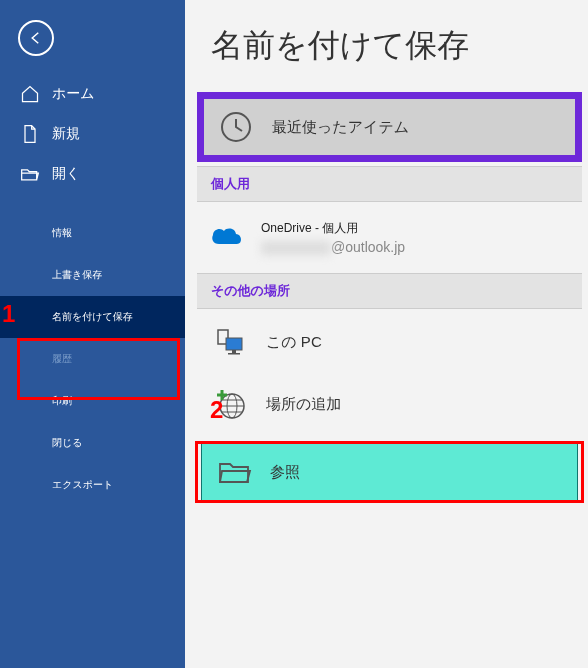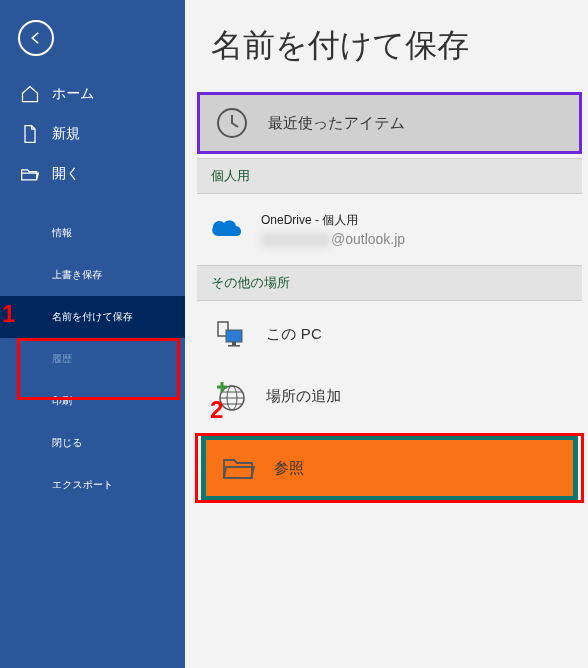--- a/index.html
+++ b/index.html
@@ -21,26 +21,26 @@
   
   .red-box-1 { position: absolute; border: 3px solid #ff0000; pointer-events: none; }
   
   .annotation { position: absolute; color: #ff0000; font-weight: bold; font-size: 24px; font-family: Arial, sans-serif; }
   
   
   .main { flex: 1; background: #f3f3f3; padding: 18px 2px 0 8px; position: relative; }
   .page-title { font-size: 32px; font-weight: 400; color: #333; margin: 6px 0 24px 18px; }
   
   .option-row { display: flex; align-items: center; padding: 10px 14px; margin: 0 4px 4px 4px; cursor: pointer; border: 1px solid transparent; }
-  .option-row.selected { background: #d0d0d0; border: 3px solid #6d28d9; }
+  .option-row.selected { background: #d0d0d0; border: 7px solid #6d28d9; }
   .option-row .row-icon { width: 36px; height: 36px; margin-right: 18px; display: flex; align-items: center; justify-content: center; flex-shrink: 0; }
   .option-row .row-icon svg { width: 100%; height: 100%; }
   .option-row .row-text { font-size: 15px; color: #333; }
   
-  .section-header { font-size: 13px; color: #14532d; padding: 8px 14px; background: #e3e3e3; margin: 4px 4px 4px 4px; border-top: 1px solid #ccc; border-bottom: 1px solid #ccc; }
+  .section-header { font-size: 13px; color: #6d28d9; padding: 8px 14px; background: #e3e3e3; margin: 4px 4px 4px 4px; border-top: 1px solid #ccc; border-bottom: 1px solid #ccc; font-weight: bold; }
   
   .onedrive-row { display: flex; align-items: flex-start; padding: 14px 14px; cursor: pointer; }
   .onedrive-row .row-icon { width: 40px; height: 28px; margin-right: 14px; margin-top: 2px; }
   .onedrive-row .row-text { font-size: 12px; color: #222; font-weight: 500; }
   .onedrive-row .row-sub { font-size: 14px; color: #888; margin-top: 2px; }
   .blur { filter: blur(4px); display: inline-block; background: #ddd; color: transparent; border-radius: 2px; width: 70px; height: 14px; vertical-align: middle; }
   
   .browse-wrap { position: relative; margin: 0 4px; }
   .red-box-2 { position: absolute; top: -2px; left: -2px; right: -2px; bottom: -2px; border: 3px solid #ff0000; pointer-events: none; }
 </style>
@@ -159,21 +159,21 @@
             <line x1="10" y1="26" x2="30" y2="26" stroke="#555" stroke-width="1"></line>
             <path d="M10 4 V14 M5 9 H15" stroke="#3a9a3a" stroke-width="3"></path>
           </svg>
       </span>
       <span class="row-text">場所の追加</span>
     </div>
 
     <div style="height:6px"></div>
 
     <div class="browse-wrap">
-      <div class="option-row" style="background:#f97316; border:5px solid #0f766e;">
+      <div class="option-row" style="background:#5eead4; border:1px solid #0f766e;">
         <span class="row-icon">
           <svg viewBox="0 0 36 36">
               <path d="M4 10 H14 L17 13 H32 V28 H4 Z" fill="none" stroke="#555" stroke-width="1.8"></path>
               <path d="M6 17 H34 L31 28 H4 Z" fill="none" stroke="#555" stroke-width="1.8"></path>
             </svg>
         </span>
         <span class="row-text">参照</span>
       </div>
       <div class="red-box-2"></div>
     </div>

